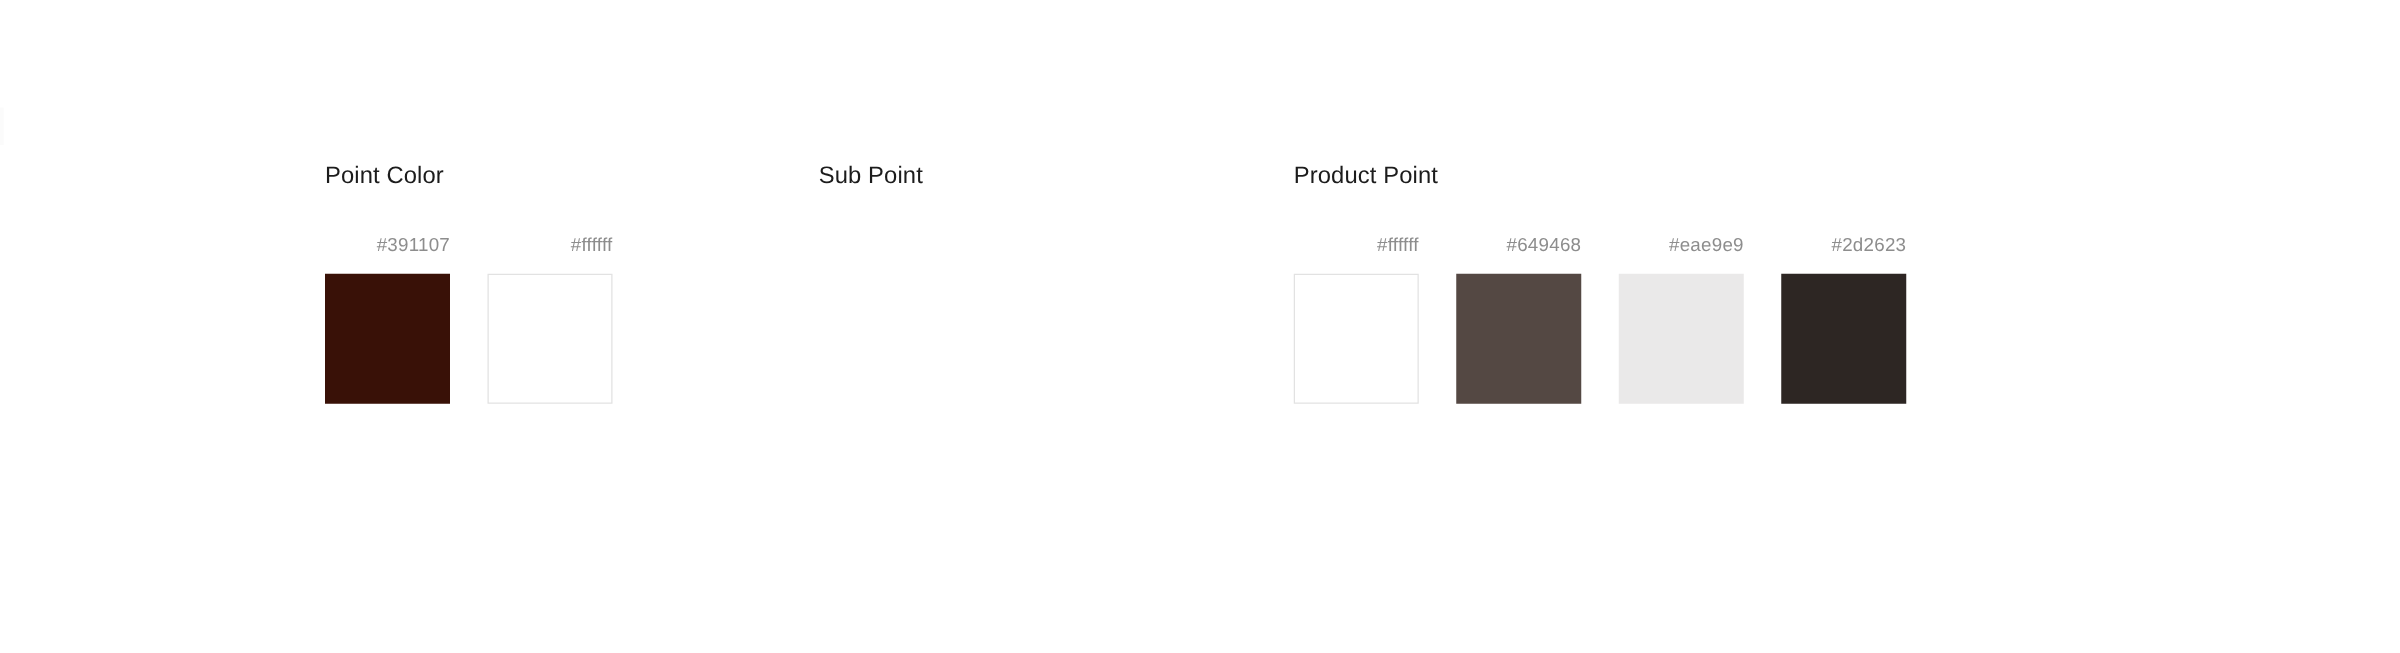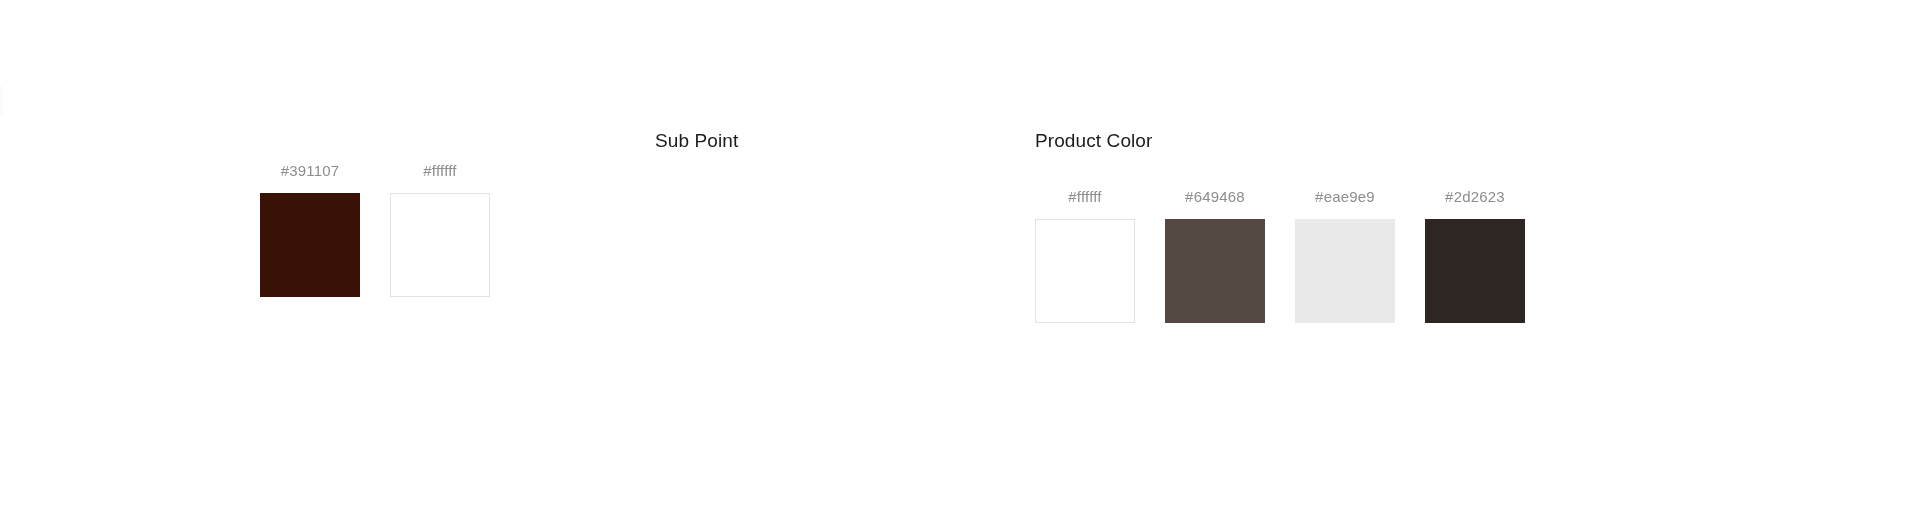--- a/index.html
+++ b/index.html
@@ -54,21 +54,21 @@
   .swatch-row {
     display: flex;
     flex-direction: row;
     align-items: flex-start;
     margin-top: 34px;
   }
 
   .swatch-cell {
     display: flex;
     flex-direction: column;
-    align-items: center;
+    align-items: flex-end;
     margin-right: 30px;
   }
   .swatch-cell:last-child {
     margin-right: 0;
   }
 
   .swatch-hex {
     font-size: 15px;
     line-height: 18px;
     color: #8d8d8d;
@@ -94,38 +94,39 @@
   #group-product { left: 1035px; }
 </style>
 </head>
 <body>
 
 <div id="palette-board">
 
   <div class="edge-artifact"></div>
 
   <section class="group" id="group-point">
+    <h2 class="group-title">Point Color</h2>
     <div class="swatch-row">
       <div class="swatch-cell">
         <span class="swatch-hex">#391107</span>
         <div class="swatch-chip" style="background: rgb(57, 17, 7);"></div>
       </div>
       <div class="swatch-cell">
         <span class="swatch-hex">#ffffff</span>
         <div class="swatch-chip bordered" style="background: rgb(255, 255, 255);"></div>
       </div>
     </div>
   </section>
 
   <section class="group" id="group-sub">
     <h2 class="group-title">Sub Point</h2>
   </section>
 
   <section class="group" id="group-product">
-    <h2 class="group-title">Product Color</h2>
+    <h2 class="group-title">Product Point</h2>
     <div class="swatch-row">
       <div class="swatch-cell">
         <span class="swatch-hex">#ffffff</span>
         <div class="swatch-chip bordered" style="background: rgb(255, 255, 255);"></div>
       </div>
       <div class="swatch-cell">
         <span class="swatch-hex">#649468</span>
         <div class="swatch-chip" style="background: rgb(84, 72, 67);"></div>
       </div>
       <div class="swatch-cell">

